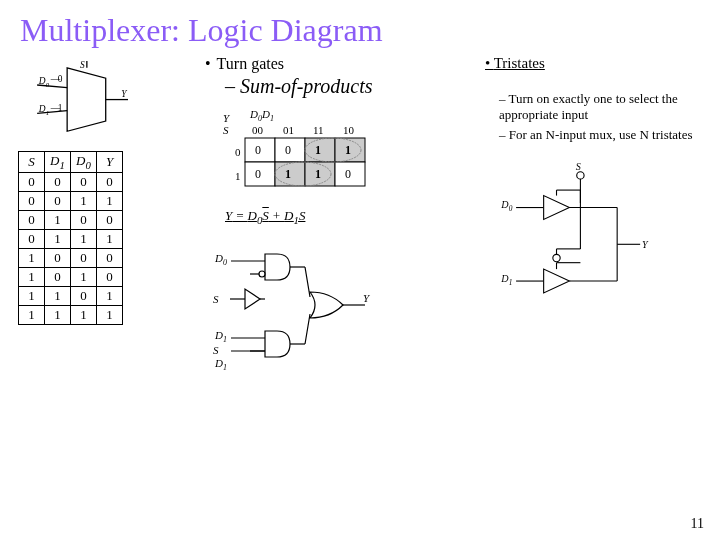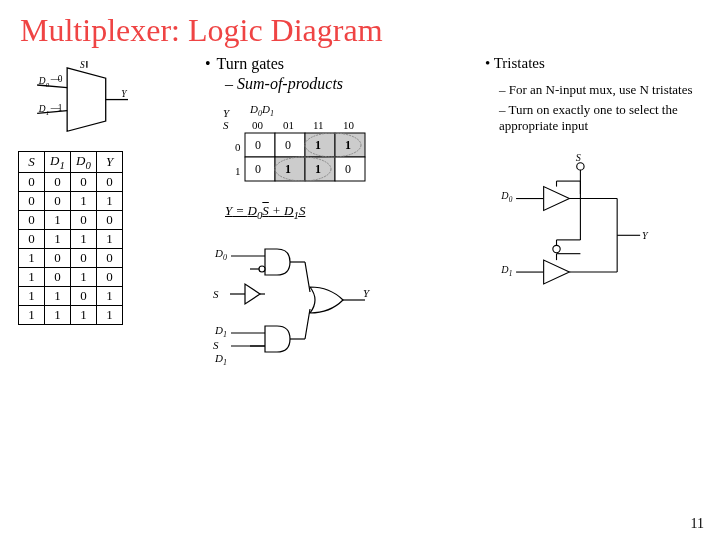--- a/index.html
+++ b/index.html
@@ -9,21 +9,21 @@
       background: #fff;
       font-family: 'Times New Roman', Times, serif;
       overflow: hidden;
       position: relative;
     }
 
     .page-title {
       font-size: 32px;
       font-weight: normal;
       padding: 12px 20px 6px 20px;
-      color: #ef4444;
+      color: #8b5cf6;
     }
 
     .content-area {
       display: flex;
       flex-direction: row;
       padding: 0 10px;
       gap: 0;
       width: 100%;
     }
 
@@ -84,21 +84,21 @@
       display: flex;
       align-items: flex-start;
       margin-bottom: 2px;
     }
 
     .bullet-dot {
       margin-right: 6px;
     }
 
     .sub-item {
-      font-size: 16px;
+      font-size: 20px;
       margin-left: 20px;
       margin-bottom: 2px;
       font-style: italic;
     }
 
     
     .kmap-area {
       margin-top: 4px;
       margin-left: 10px;
     }
@@ -125,21 +125,22 @@
       flex-direction: column;
       padding-left: 10px;
       padding-top: 0;
     }
 
     .right-bullets {
       font-size: 15px;
     }
 
     .right-bullet-item {
-      margin-bottom: 10px;
+      margin-bottom: 19px;
+      text-decoration: underline;
     }
 
     .right-sub {
       font-size: 13px;
       margin-left: 14px;
       margin-bottom: 4px;
     }
 
     .tristate-diagram {
       margin-top: 10px;
@@ -359,24 +360,24 @@
       <line x1="26" y1="117" x2="60" y2="117" stroke="black" stroke-width="1.2"></line>
     </svg>
   </div>
 
   <div class="right-col">
     <div class="right-bullets">
       <div class="right-bullet-item">
         <span>• </span><span>Tristates</span>
       </div>
       <div class="right-sub">
+        <span>– </span><span>Turn on exactly one to select the appropriate input</span>
+      </div>
+      <div class="right-sub">
         <span>– </span><span>For an N-input mux, use N tristates</span>
-      </div>
-      <div class="right-sub">
-        <span>– </span><span>Turn on exactly one to select the appropriate input</span>
       </div>
     </div>
 
     <svg class="tristate-diagram" width="210" height="185" viewBox="0 0 210 185">
 
       <text x="95" y="14" font-size="11" font-style="italic">S</text>
       <circle cx="100" cy="20" r="4" fill="white" stroke="black" stroke-width="1.2"></circle>
       <line x1="100" y1="24" x2="100" y2="50" stroke="black" stroke-width="1.2"></line>
 
       <text x="14" y="56" font-size="11" font-style="italic">D</text>

